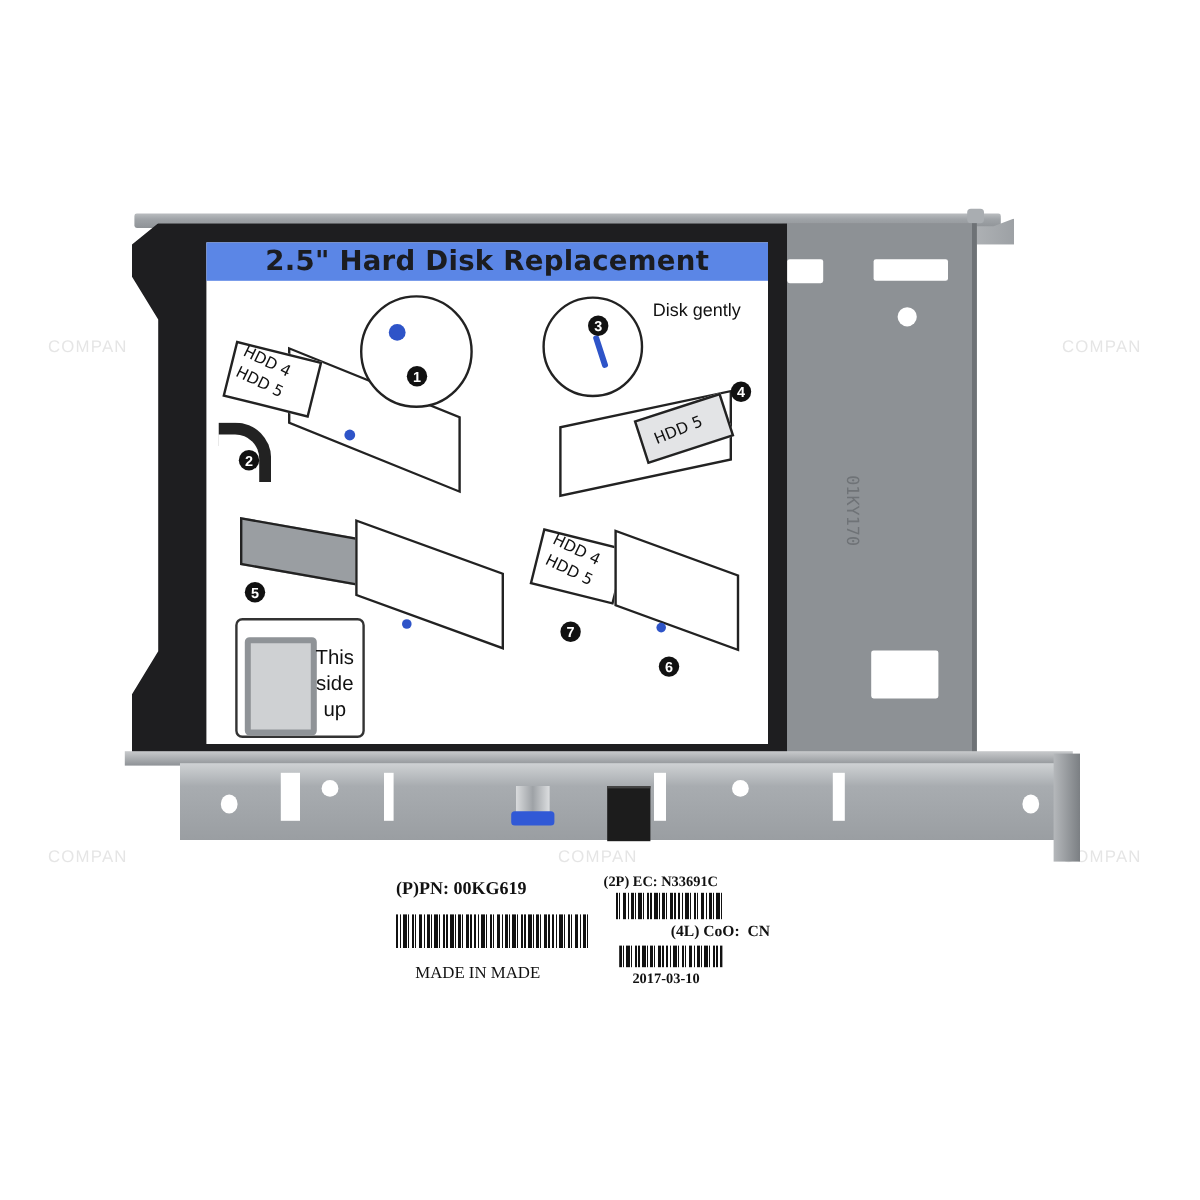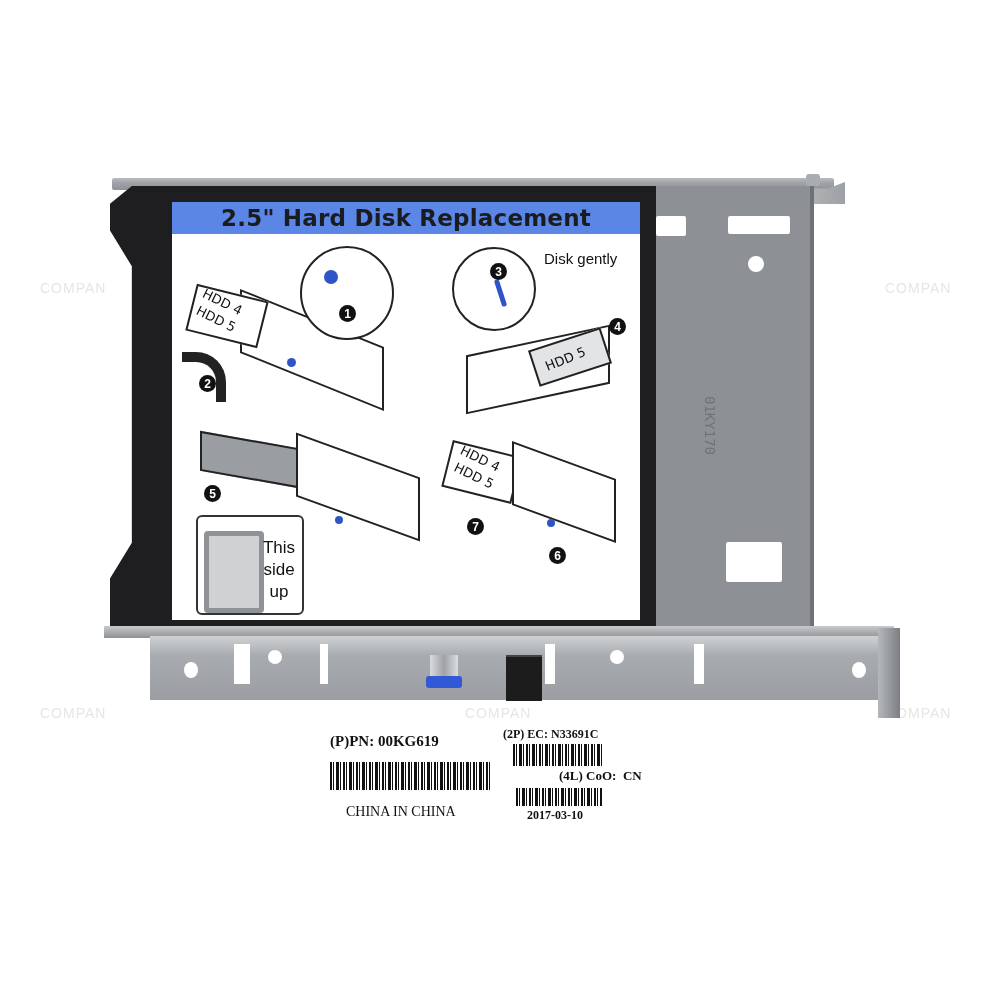--- a/index.html
+++ b/index.html
@@ -125,18 +125,18 @@
   <div class="rail-slot" style="left:395px;top:8px;width:10px;height:40px;"></div>
   <div class="rail-slot" style="left:544px;top:8px;width:10px;height:40px;"></div>
 </div>
 <div id="knob-body" class="abs"></div>
 <div id="knob-blue" class="abs"></div>
 <div id="latch" class="abs"></div>
 <div id="right-end" class="abs"></div>
 
 <div class="abs bc-text" style="left:330px;top:733px;font-size:15px;font-weight:bold;">(P)PN: 00KG619</div>
 <div class="abs barcode" style="left:330px;top:762px;width:160px;height:28px;"></div>
-<div class="abs bc-text" style="left:346px;top:804px;font-size:14px;">CHINA IN CHINA</div>
+<div class="abs bc-text" style="left:346px;top:804px;font-size:14px;">MADE IN MADE</div>
 <div class="abs bc-text" style="left:503px;top:727px;font-size:12px;font-weight:bold;">(2P) EC: N33691C</div>
 <div class="abs barcode" style="left:513px;top:744px;width:90px;height:22px;"></div>
 <div class="abs bc-text" style="left:513px;top:768px;font-size:13px;font-weight:bold;white-space:pre;margin-left:46px;">(4L) CoO:  CN</div>
 <div class="abs barcode" style="left:516px;top:788px;width:86px;height:18px;"></div>
 <div class="abs bc-text" style="left:527px;top:808px;font-size:12px;font-weight:bold;">2017-03-10</div>
 
 </body></html>

